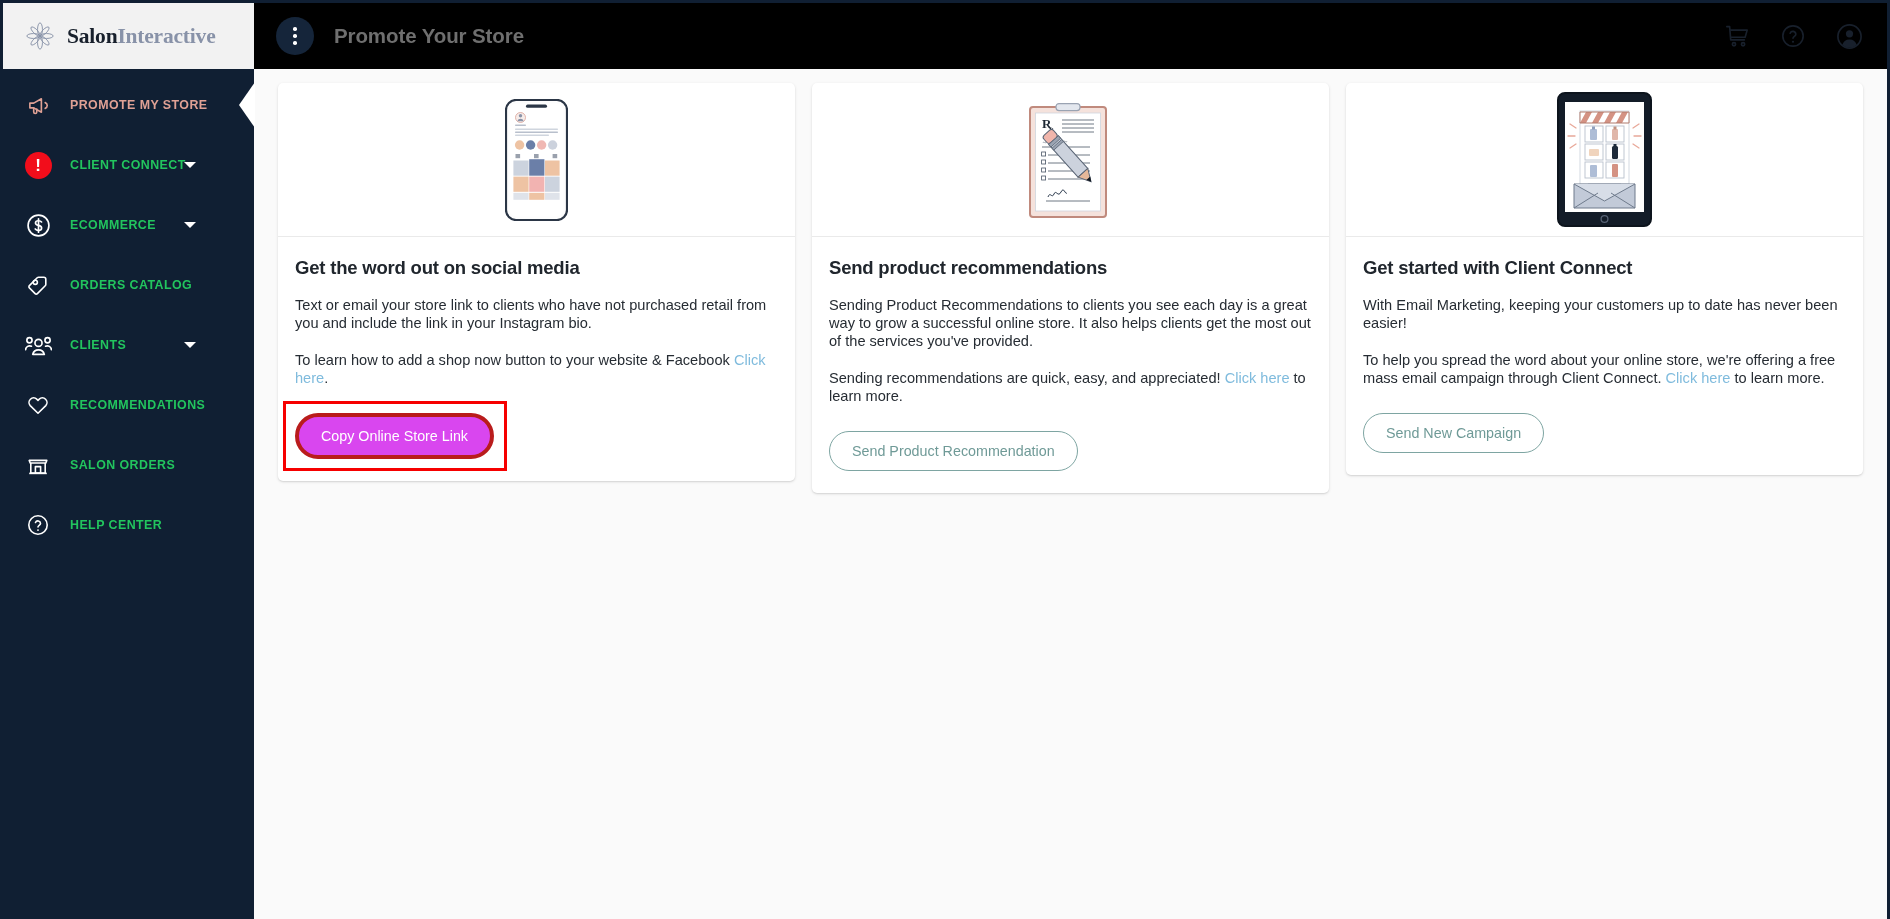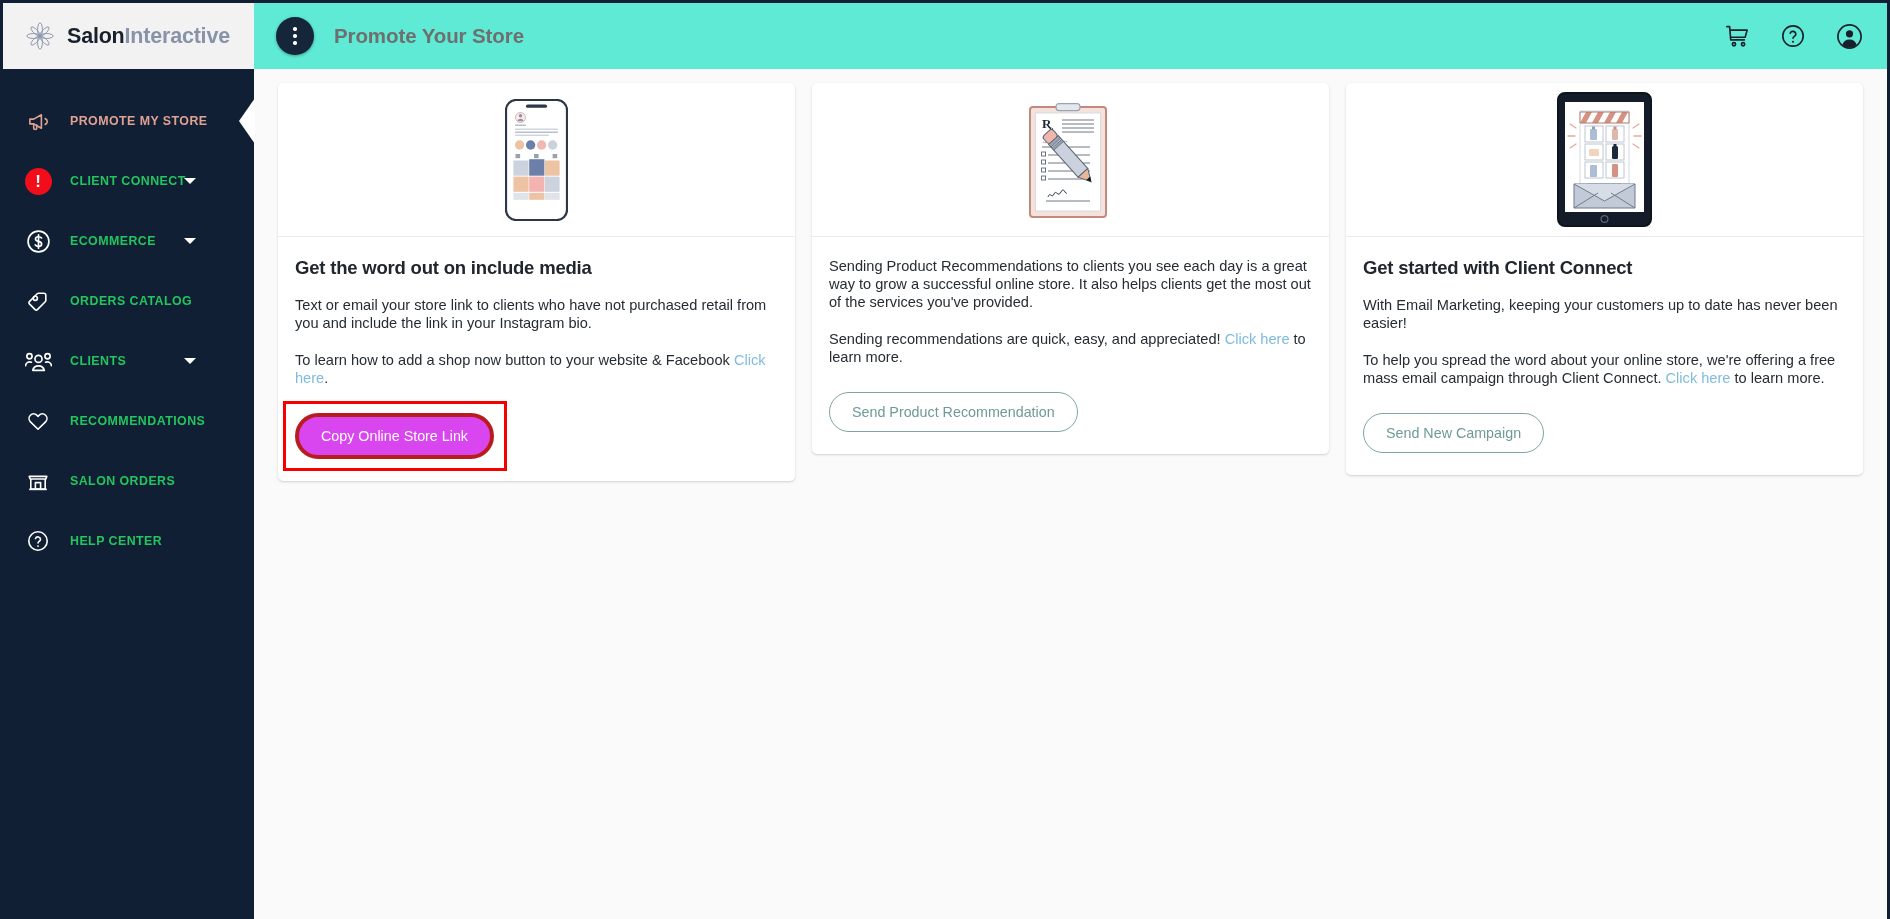--- a/index.html
+++ b/index.html
@@ -27,32 +27,33 @@
     position: relative;
     z-index: 5;
   }
   .brand {
     height: 66px;
     background: #f2f2f2;
     display: flex;
     align-items: center;
     padding-left: 22px;
     gap: 12px;
+    font-family: Liberation Serif, serif;
   }
   .brand-mark { width: 30px; height: 30px; flex: 0 0 30px; }
   .brand-text {
     font-size: 21.5px;
     font-weight: bold;
     letter-spacing: -0.2px;
     white-space: nowrap;
   }
   .brand-text .b1 { color: #18202c; }
   .brand-text .b2 { color: #8892a8; }
 
-  .nav { padding-top: 22px; }
+  .nav { padding-top: 6px; }
   .nav-item {
     position: relative;
     height: 60px;
     display: flex;
     align-items: center;
     padding-left: 20px;
     cursor: pointer;
     user-select: none;
   }
   .nav-ico {
@@ -100,21 +101,21 @@
   
   .main {
     flex: 1;
     display: flex;
     flex-direction: column;
     background: #fafafa;
     min-width: 0;
   }
   .topbar {
     height: 66px;
-    background: #5eead4;
+    background: #000000;
     display: flex;
     align-items: center;
     padding: 0 24px 0 22px;
     flex: 0 0 66px;
   }
   .kebab {
     width: 38px; height: 38px;
     border-radius: 50%;
     background: #15253a;
     display: flex; flex-direction: column;
@@ -400,21 +401,21 @@
               <rect x="40" y="61.5" width="14.6" height="15.2" fill="#eec3a3"></rect>
               <rect x="8.4" y="77.6" width="15.2" height="15.2" fill="#eec3a3"></rect>
               <rect x="24.2" y="77.6" width="15.2" height="15.2" fill="#f2b3b1"></rect>
               <rect x="40" y="77.6" width="14.6" height="15.2" fill="#ccd3de"></rect>
               <rect x="8.4" y="93.8" width="15.2" height="7" fill="#dfe3ea"></rect>
               <rect x="24.2" y="93.8" width="15.2" height="7" fill="#eec3a3"></rect>
               <rect x="40" y="93.8" width="14.6" height="7" fill="#dfe3ea"></rect>
             </svg>
           </div>
           <div class="card-body">
-            <h2 class="card-title">Get the word out on include media</h2>
+            <h2 class="card-title">Get the word out on social media</h2>
             <p class="card-p">Text or email your store link to clients who have not purchased retail from you and include the link in your Instagram bio.</p>
             <p class="card-p"><span>To learn how to add a shop now button to your website &amp; Facebook </span><span class="lnk">Click here</span><span>.</span></p>
             <div class="btn-row">
               <span class="hl-wrap">
                 <button class="btn btn-solid">Copy Online Store Link</button>
               </span>
             </div>
           </div>
         </section>
 
@@ -456,20 +457,21 @@
                 <rect x="47" y="28" width="13" height="44" fill="#ccd2dd" stroke="#5a6575" stroke-width="1"></rect>
                 <rect x="47" y="18" width="13" height="10" rx="3" fill="#f0b5ab" stroke="#5a6575" stroke-width="1"></rect>
                 <rect x="47" y="28" width="13" height="3.4" fill="#9aa3b2" stroke="#5a6575" stroke-width="0.8"></rect>
                 <rect x="47" y="33" width="13" height="2.6" fill="#9aa3b2" stroke="#5a6575" stroke-width="0.8"></rect>
                 <path d="M47 72h13l-6.5 12z" fill="#e6b899" stroke="#5a6575" stroke-width="1"></path>
                 <path d="M51.2 79.6h5.2l-2.7 4.6z" fill="#101820"></path>
               </g>
             </svg>
           </div>
           <div class="card-body">
+            <h2 class="card-title">Send product recommendations</h2>
             <p class="card-p">Sending Product Recommendations to clients you see each day is a great way to grow a successful online store. It also helps clients get the most out of the services you've provided.</p>
             <p class="card-p"><span>Sending recommendations are quick, easy, and appreciated! </span><span class="lnk">Click here</span><span> to learn more.</span></p>
             <div class="btn-row">
               <span class="plain-wrap">
                 <button class="btn btn-outline">Send Product Recommendation</button>
               </span>
             </div>
           </div>
         </section>
 

